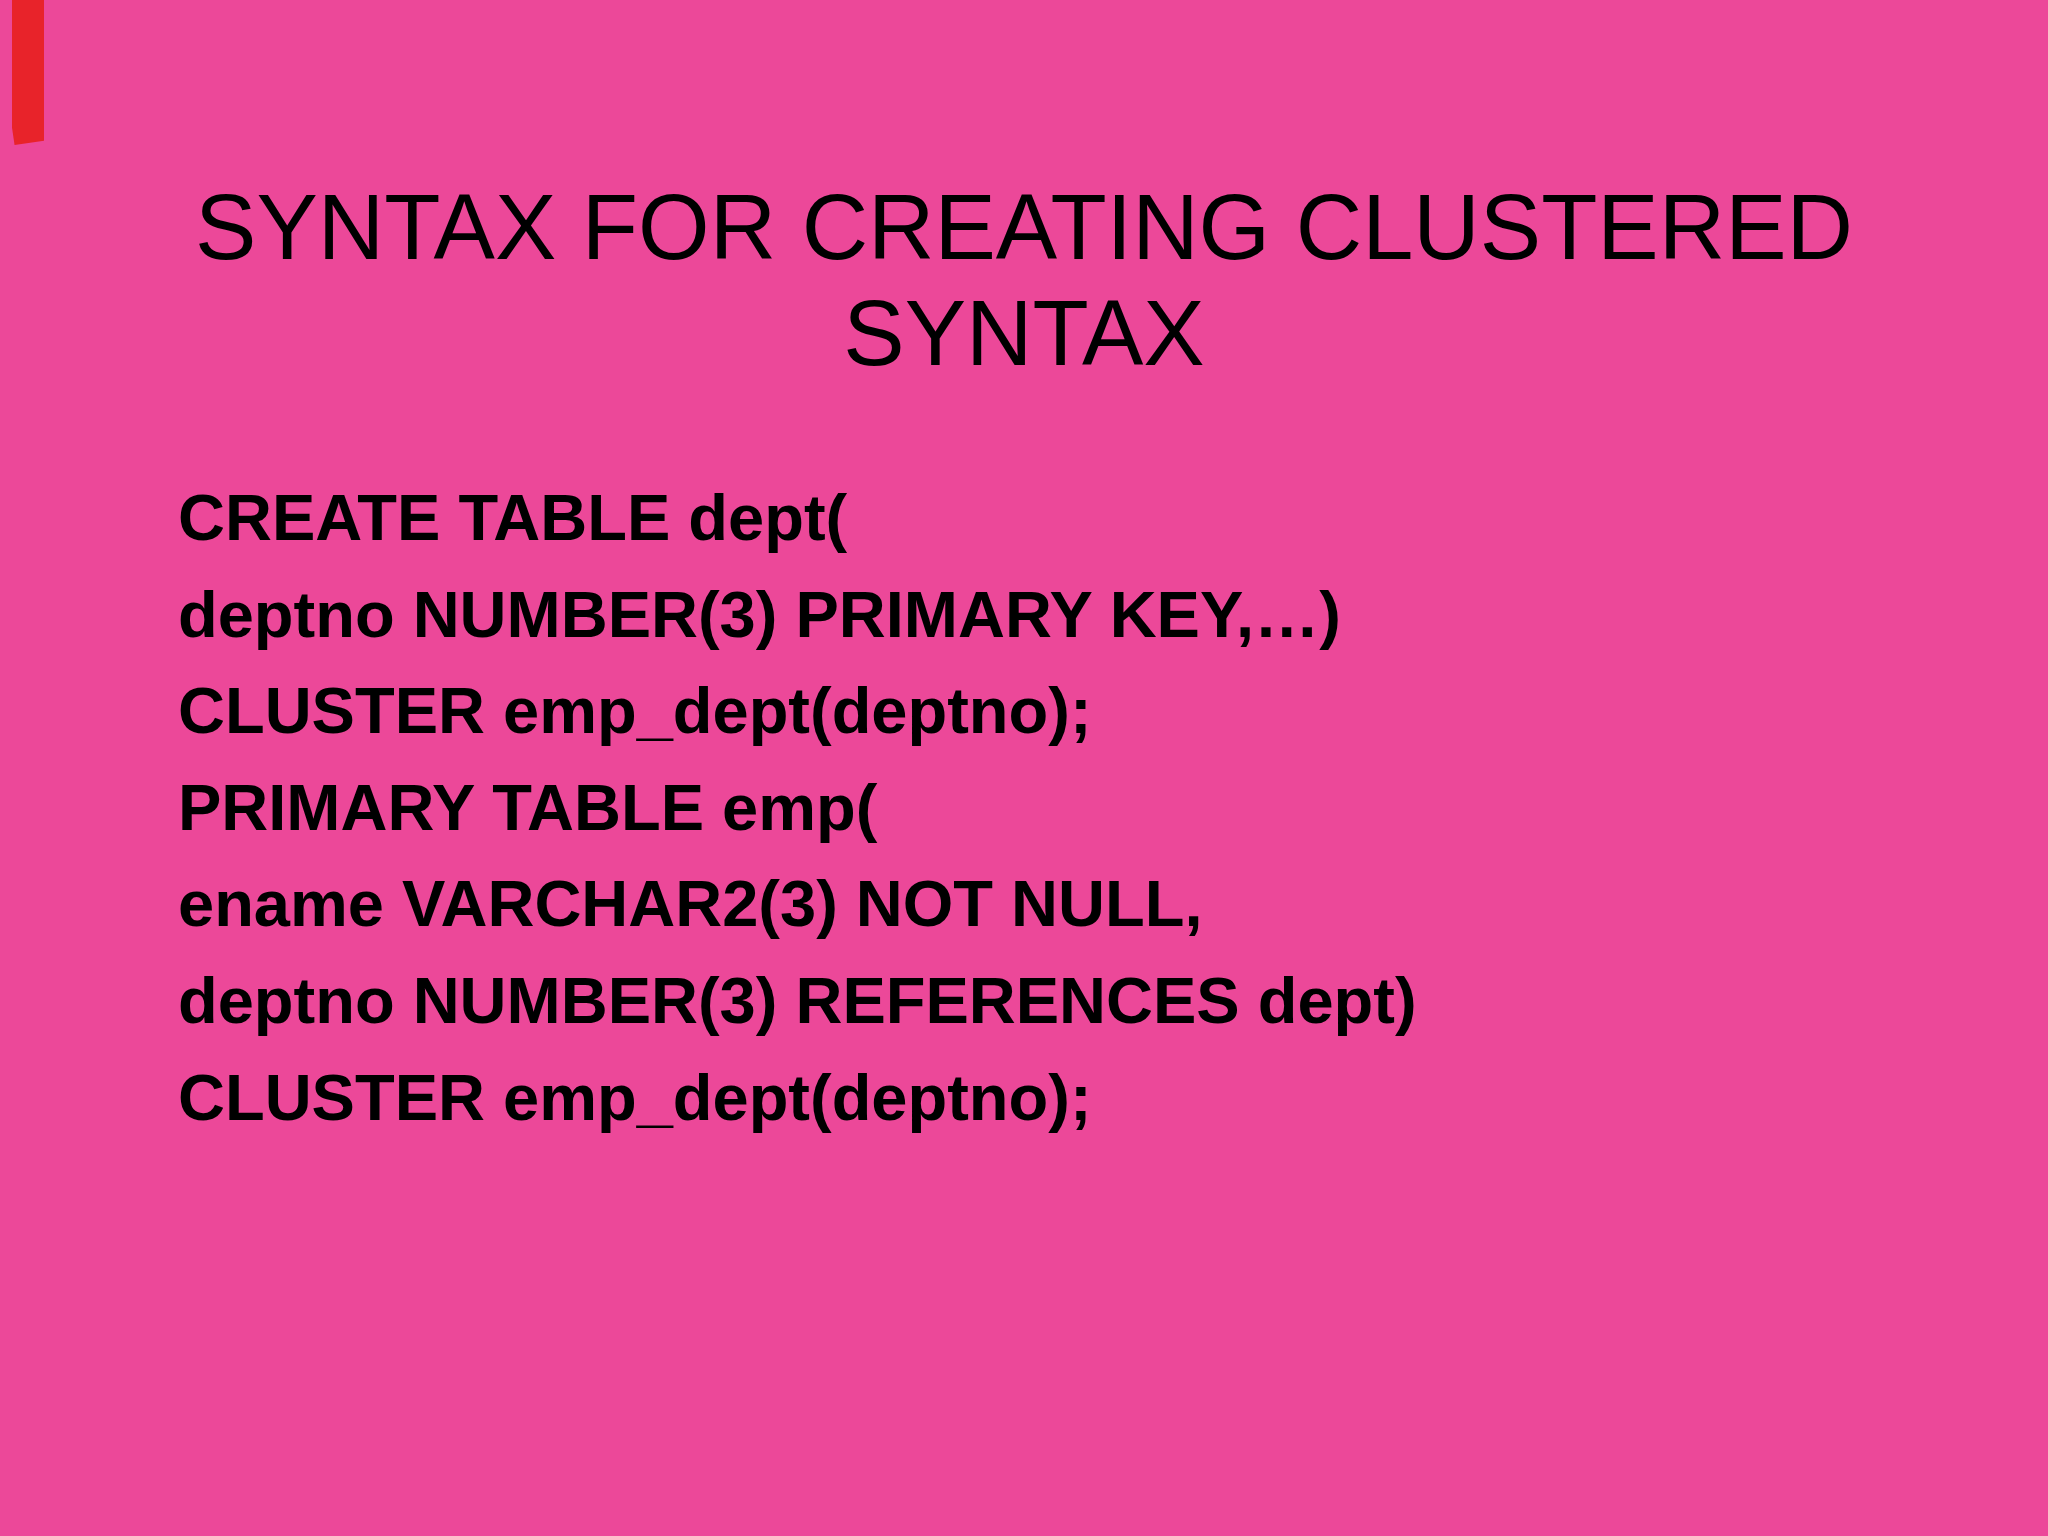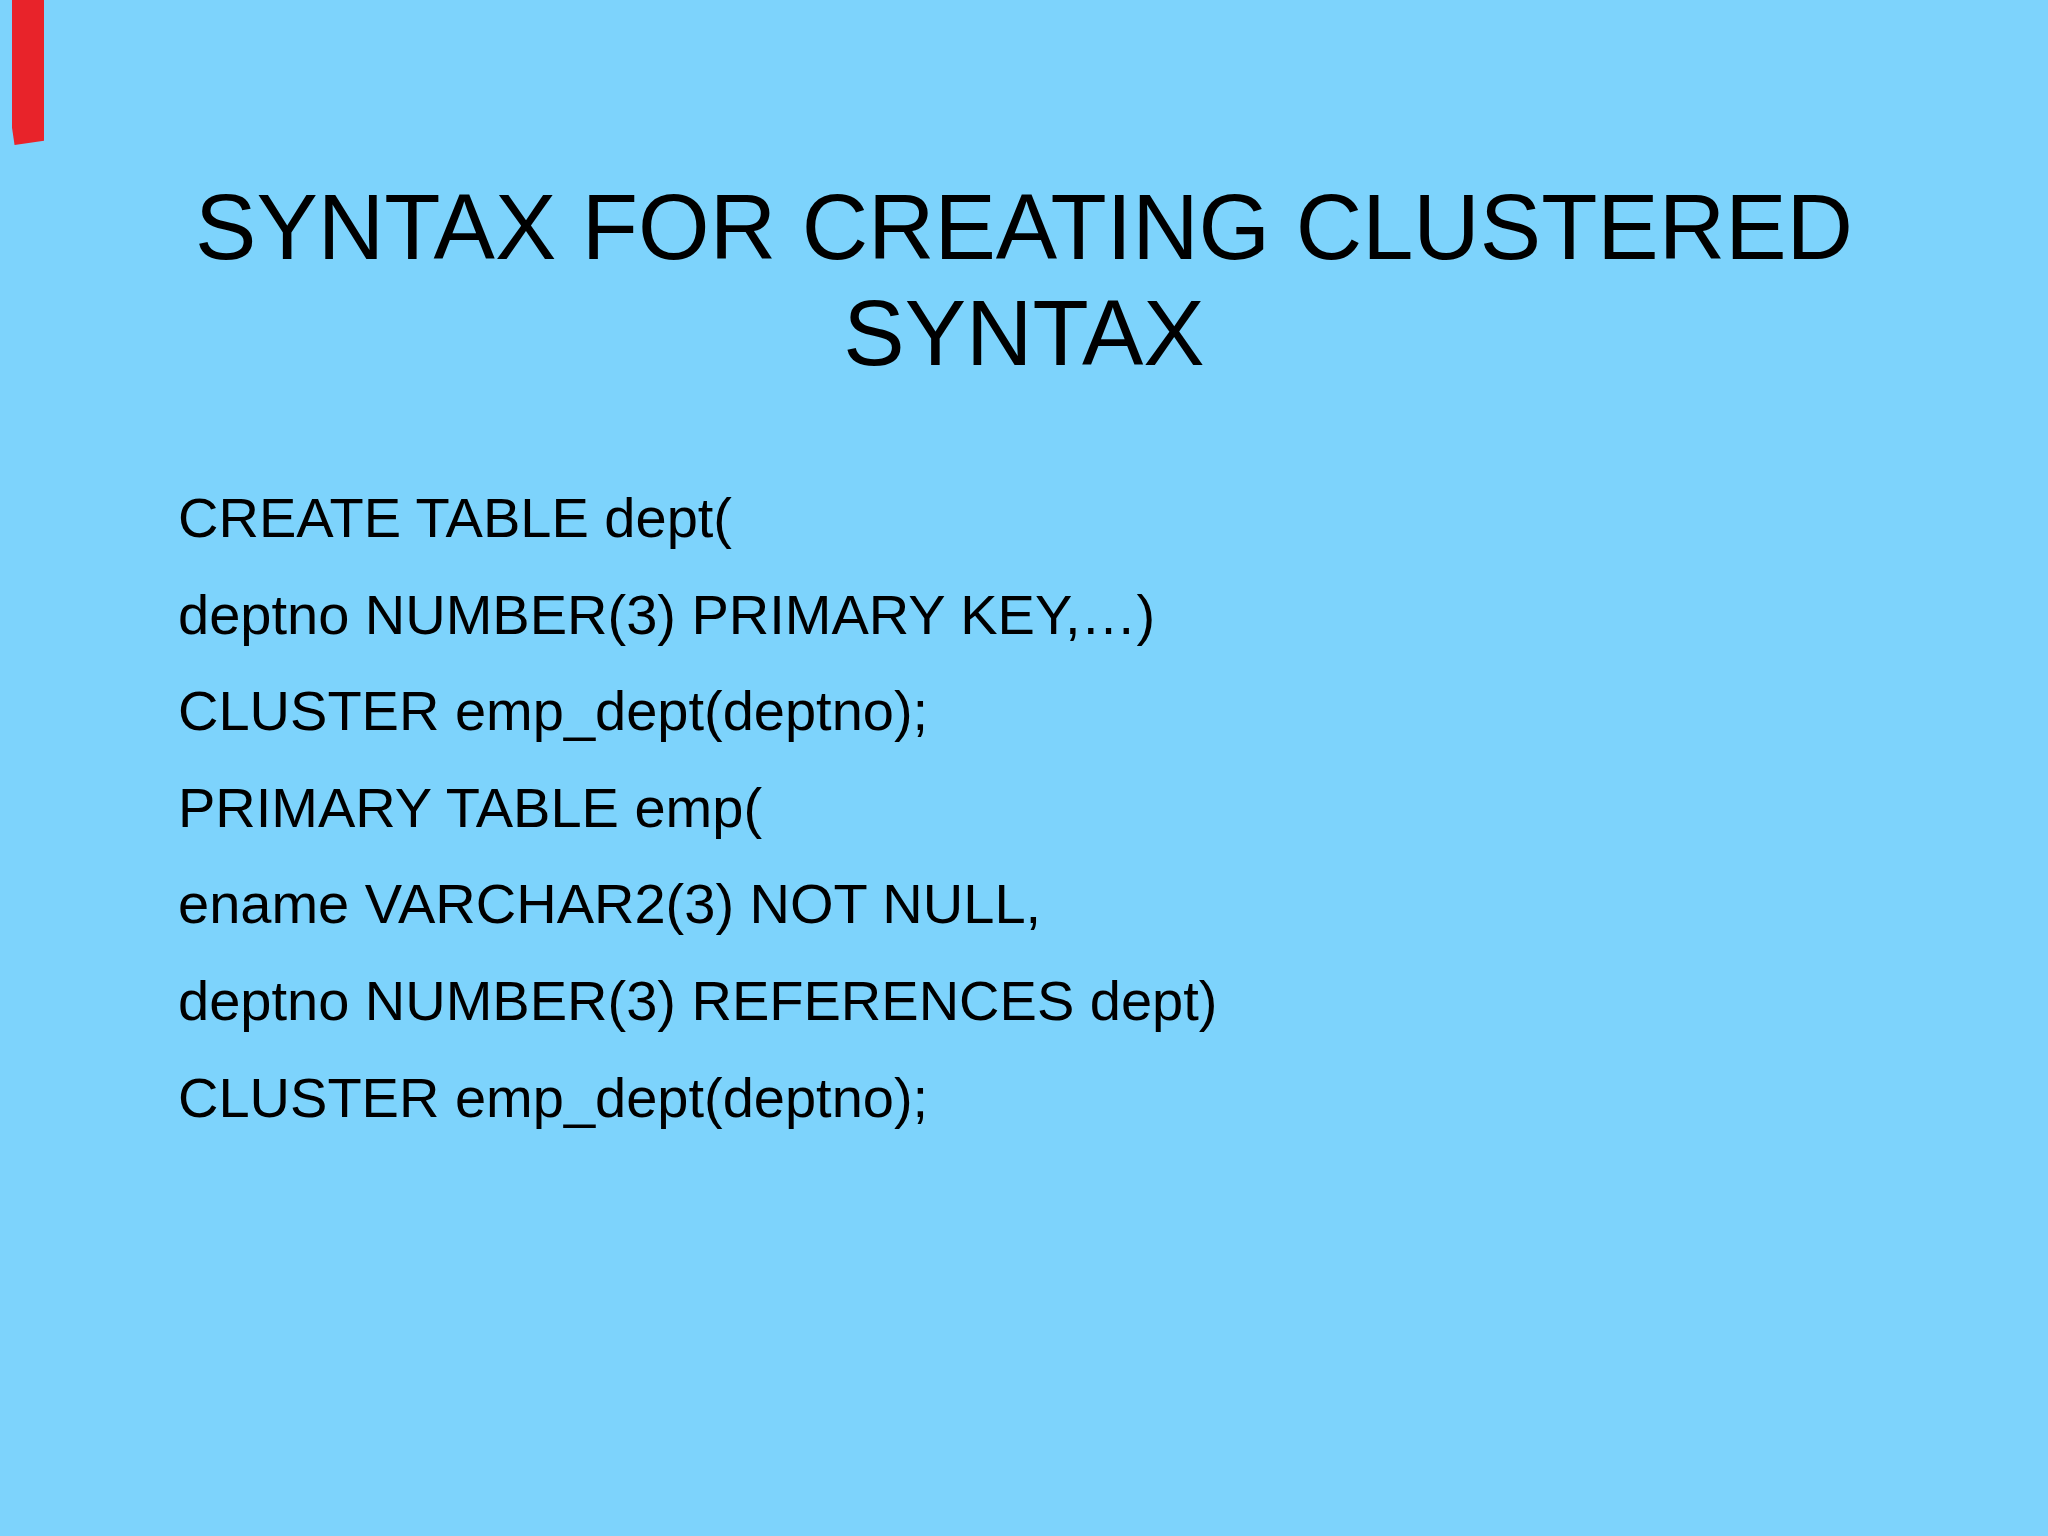--- a/index.html
+++ b/index.html
@@ -8,21 +8,21 @@
     width: 2048px;
     height: 1536px;
     overflow: hidden;
     background: #ffffff;
     font-family: "Liberation Sans", "DejaVu Sans", sans-serif;
   }
   .slide {
     position: relative;
     width: 2048px;
     height: 1536px;
-    background: #7dd3fc;
+    background: #ec4899;
   }
   .corner-mark {
     position: absolute;
     left: 12px;
     top: 0;
     width: 32px;
     height: 145px;
     background: #e8232a;
     clip-path: polygon(0 0, 100% 0, 100% 97%, 8% 100%, 0 88%);
   }
@@ -41,23 +41,23 @@
     white-space: pre-line;
   }
   .slide-body {
     position: absolute;
     top: 470px;
     left: 178px;
     width: 1750px;
     color: #000000;
   }
   .code-line {
-    font-size: 56px;
+    font-size: 65px;
     line-height: 96.6px;
-    font-weight: 400;
+    font-weight: 700;
     white-space: pre;
   }
 </style>
 </head>
 <body>
 
 <div class="slide">
 
   <div class="corner-mark"></div>
 

